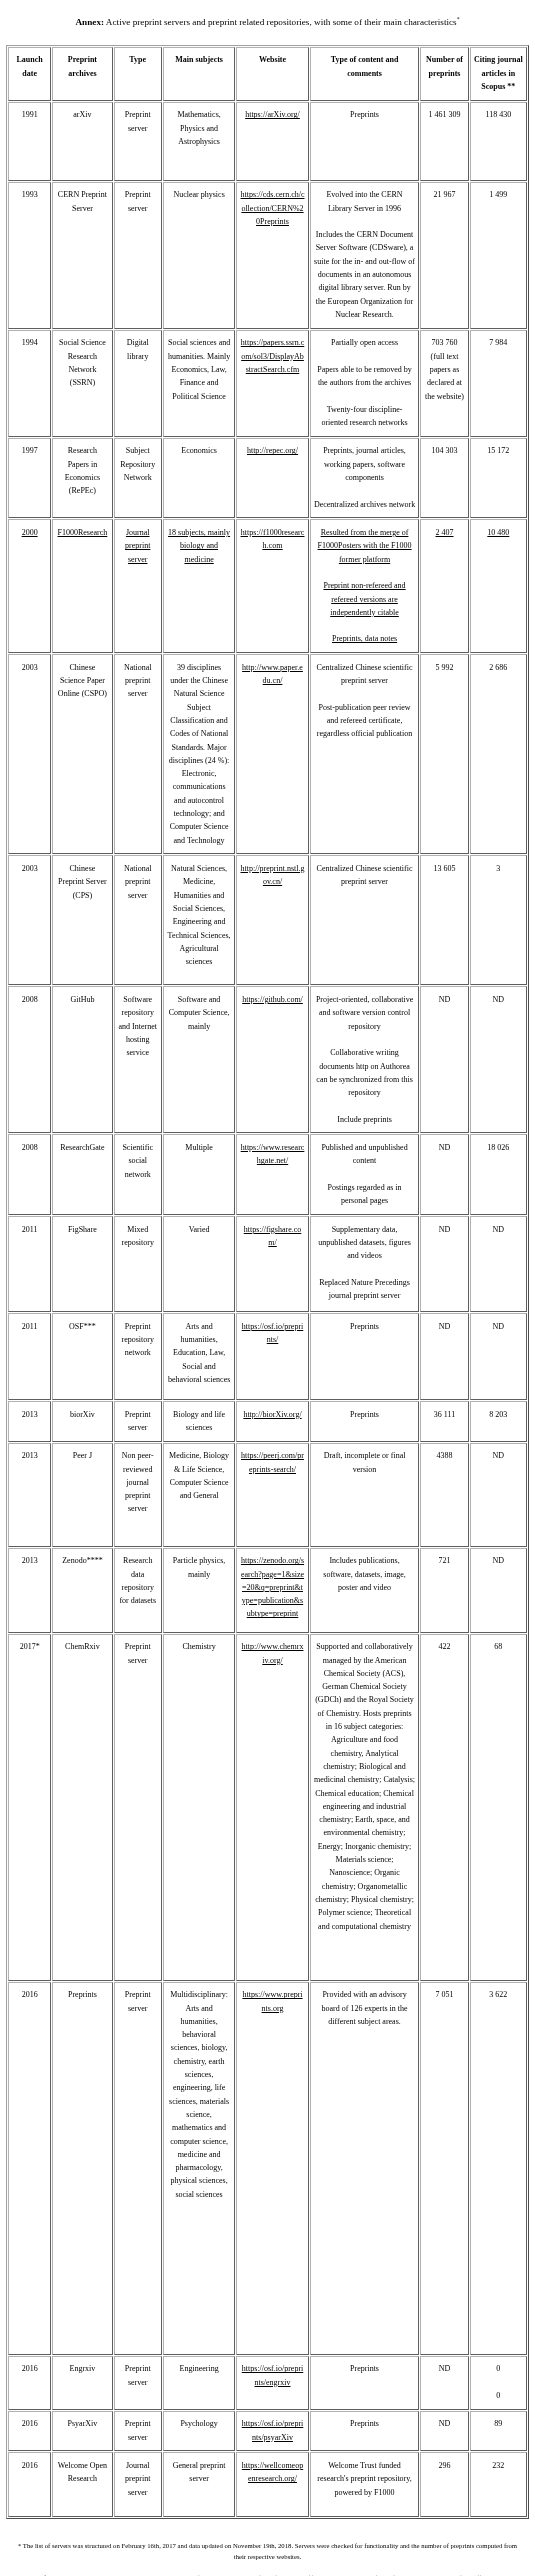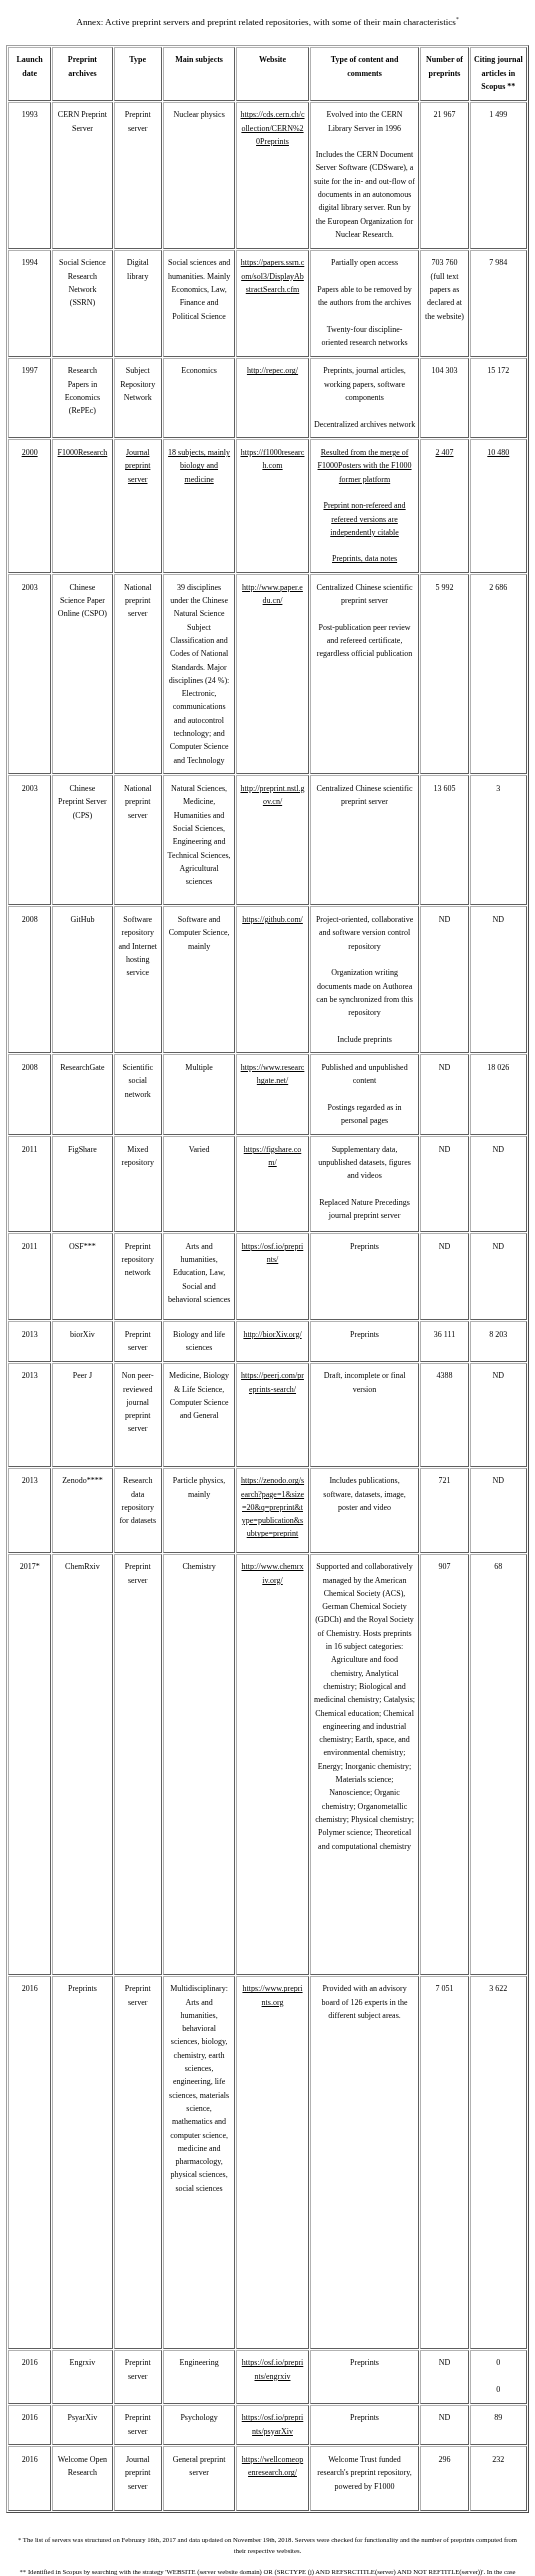--- a/index.html
+++ b/index.html
@@ -8,21 +8,21 @@
     font-family:"Liberation Serif", serif;
     color:#000;
   }
   .page { padding:11.4px 0 15.2px 0; }
   .title {
     text-align:center;
     font-size:9.2px;
     margin:5.1px 11.4px 15.2px 11.4px;
     line-height:1.4;
   }
-  .title b { font-weight:normal; }
+  .title b { font-weight:bold; }
   .title sup { font-size:5.7px; }
   table.main {
     margin:0 auto;
     border-spacing:1.3px;
     border:1.9px outset #a0a0a0;
     table-layout:fixed;
     width:523px;
     background:#fdfdfd;
   }
   th, td {
@@ -75,20 +75,36 @@
           <th>Preprint archives</th>
           <th>Type</th>
           <th>Main subjects</th>
           <th>Website</th>
           <th>Type of content and comments</th>
           <th>Number of preprints</th>
           <th>Citing journal articles in Scopus **</th>
         </tr>
       </thead>
     <tbody>
+        <tr style="height: 79px;">
+          <td>1991</td>
+          <td>arXiv</td>
+          <td>Preprint server</td>
+          <td>Mathematics, Physics and Astrophysics</td>
+          <td><a class="weblink" href="#">https://arXiv.org/</a></td>
+          <td>
+            <p>Preprints</p>
+          </td>
+          <td>
+            <p>1 461 309</p>
+          </td>
+          <td>
+            <p>118 430</p>
+          </td>
+        </tr>
         <tr style="height: 144px; margin-top: 31px;">
           <td>1993</td>
           <td>CERN Preprint Server</td>
           <td>Preprint server</td>
           <td>Nuclear physics</td>
           <td><a class="weblink" href="#">https://cds.cern.ch/collection/CERN%20Preprints</a></td>
           <td>
             <p>Evolved into the CERN Library Server in 1996</p>
             <p>Includes the CERN Document Server Software (CDSware), a suite for the in- and out-flow of documents in an autonomous digital library server. Run by the European Organization for Nuclear Research.</p>
           </td>
@@ -186,21 +202,21 @@
           </td>
         </tr>
         <tr style="height: 130px;">
           <td>2008</td>
           <td>GitHub</td>
           <td>Software repository and Internet hosting service</td>
           <td>Software and Computer Science, mainly</td>
           <td><a class="weblink" href="#">https://github.com/</a></td>
           <td>
             <p>Project-oriented, collaborative and software version control repository</p>
-            <p>Organization writing documents made on Authorea can be synchronized from this repository</p>
+            <p>Collaborative writing documents http on Authorea can be synchronized from this repository</p>
             <p>Include preprints</p>
           </td>
           <td>
             <p>ND</p>
           </td>
           <td>
             <p>ND</p>
           </td>
         </tr>
         <tr style="height: 70px;">
@@ -294,31 +310,31 @@
           <td>
             <p>Includes publications, software, datasets, image, poster and video</p>
           </td>
           <td>
             <p>721</p>
           </td>
           <td>
             <p>ND</p>
           </td>
         </tr>
-        <tr style="height: 421px;">
+        <tr style="height: 347px;">
           <td>2017*</td>
           <td>ChemRxiv</td>
           <td>Preprint server</td>
           <td>Chemistry</td>
           <td><a class="weblink" href="#">http://www.chemrxiv.org/</a></td>
           <td>
             <p>Supported and collaboratively managed by the American Chemical Society (ACS), German Chemical Society (GDCh) and the Royal Society of Chemistry. Hosts preprints in 16 subject categories: Agriculture and food chemistry, Analytical chemistry; Biological and medicinal chemistry; Catalysis; Chemical education; Chemical engineering and industrial chemistry; Earth, space, and environmental chemistry; Energy; Inorganic chemistry; Materials science; Nanoscience; Organic chemistry; Organometallic chemistry; Physical chemistry; Polymer science; Theoretical and computational chemistry</p>
           </td>
           <td>
-            <p>907</p>
+            <p>422</p>
           </td>
           <td>
             <p>68</p>
           </td>
         </tr>
         <tr style="height: 373px;">
           <td>2016</td>
           <td>Preprints</td>
           <td>Preprint server</td>
           <td>Multidisciplinary: Arts and humanities, behavioral sciences, biology, chemistry, earth sciences, engineering, life sciences, materials science, mathematics and computer science, medicine and pharmacology, physical sciences, social sciences</td>

